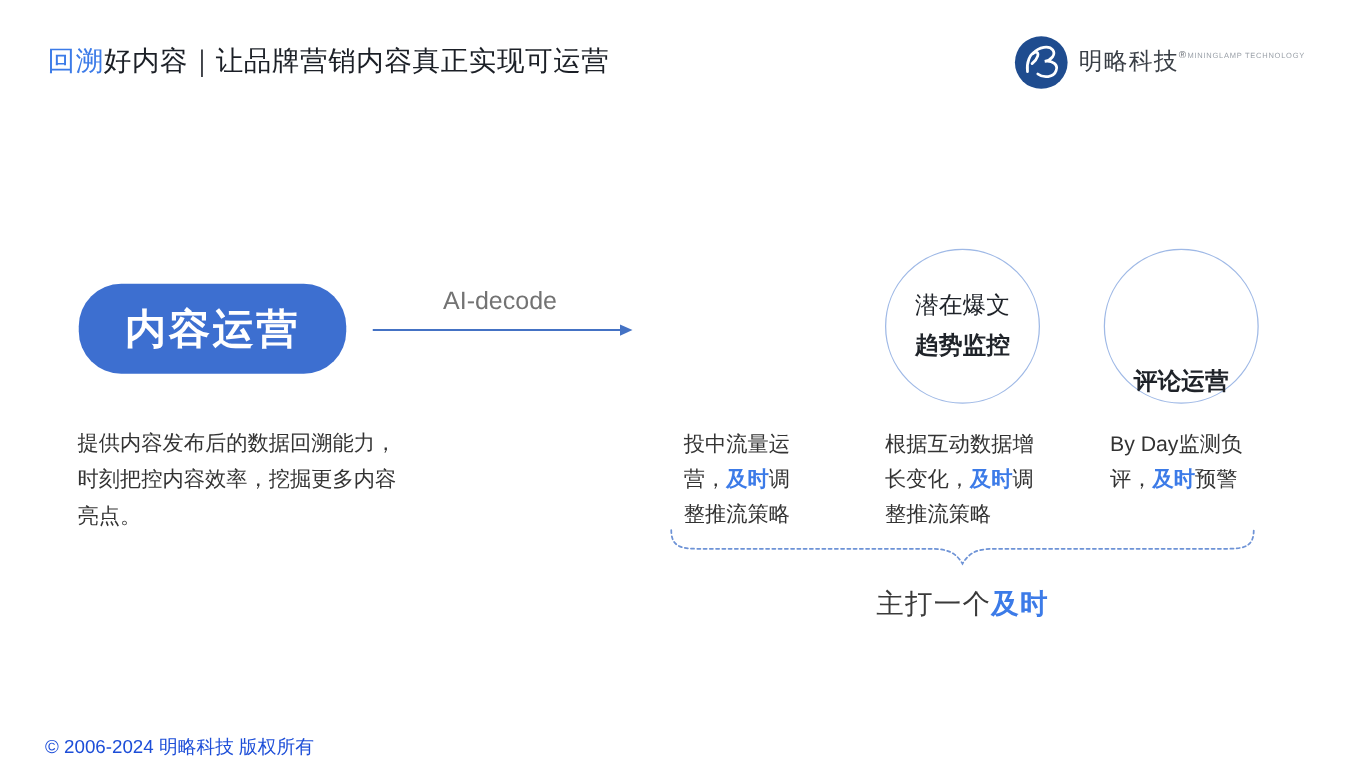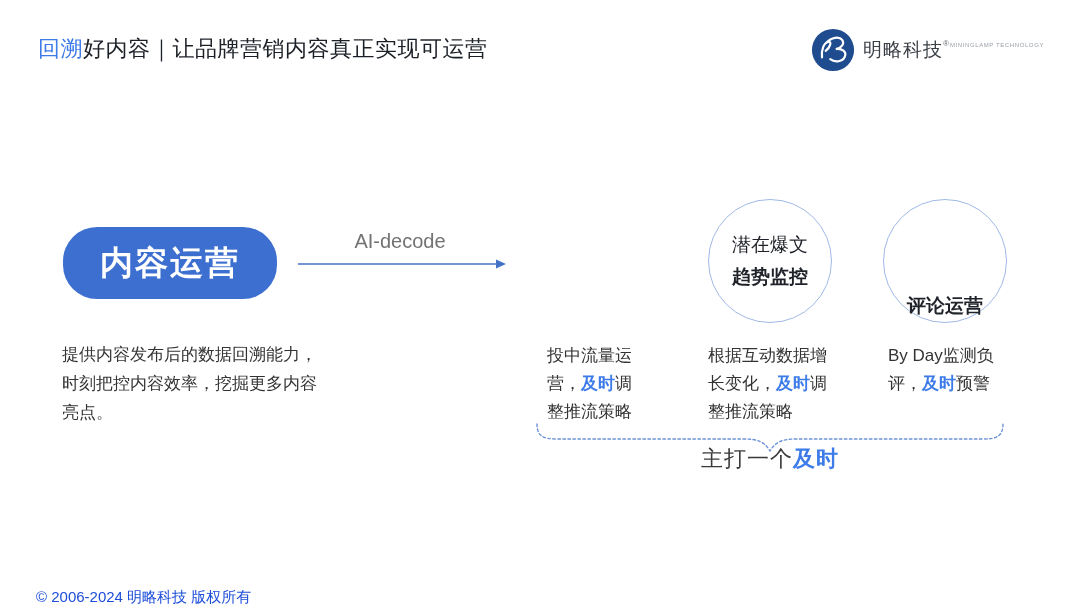--- a/index.html
+++ b/index.html
@@ -62,21 +62,21 @@
     font-size:17px; line-height:1.66; color:#333333; text-align:left;
   }
   .caption .em { color:#3c7be8; font-weight:700; }
   .cap0 { left:547px; width:96px; }
   .cap1 { left:708px; width:124px; }
   .cap2 { left:888px; width:116px; }
 
   
   .brace-svg { position:absolute; left:535px; top:422px; }
   .takeaway {
-    position:absolute; left:620px; top:444px; width:300px;
+    position:absolute; left:620px; top:468px; width:300px;
     text-align:center; font-size:22px; color:#3a3a3a; letter-spacing:1px;
   }
   .takeaway .em { color:#3c7be8; font-weight:700; }
 
   
   .copyright {
     position:absolute; left:36px; top:588px;
     font-size:15px; color:#1d4ed8;
   }
 </style>

